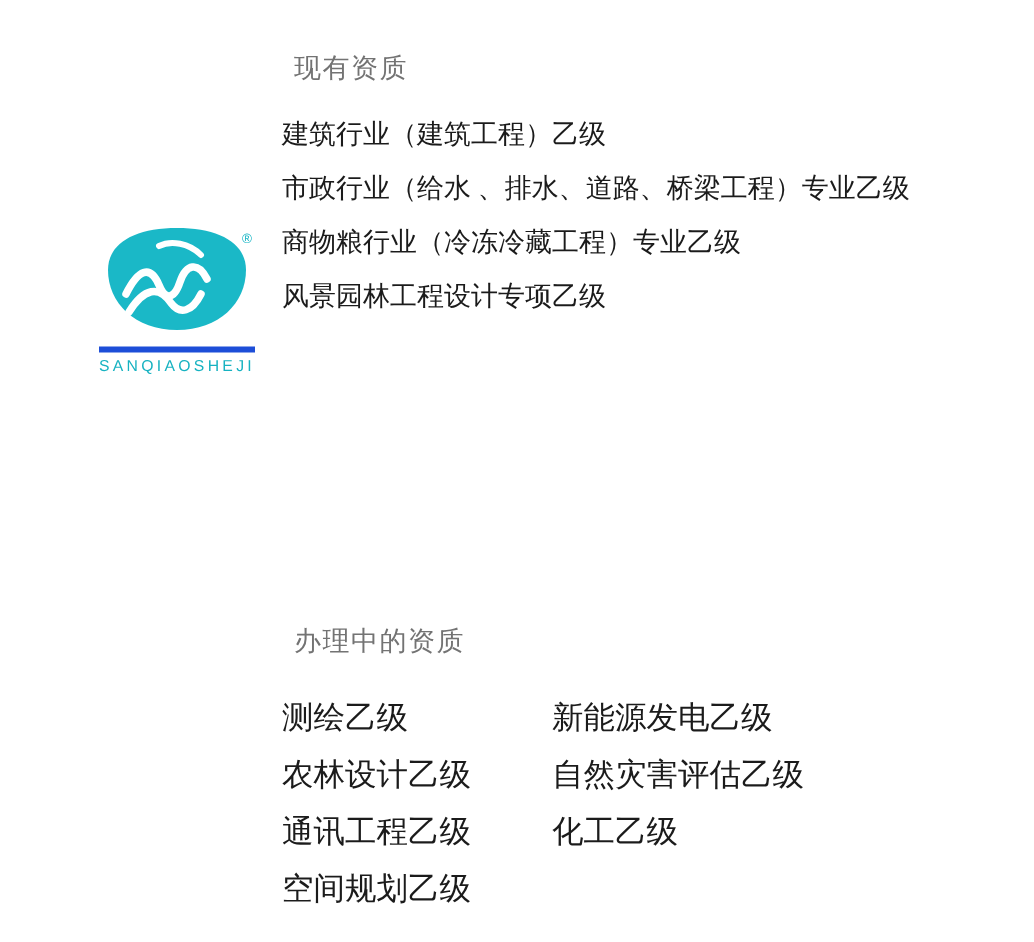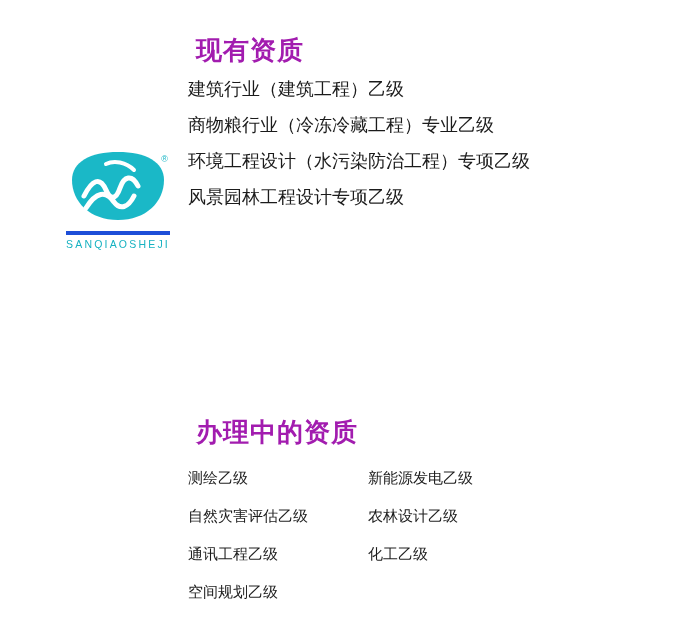--- a/index.html
+++ b/index.html
@@ -61,24 +61,24 @@
     letter-spacing: 2.2px;
     margin-top: 3px;
     border-top: 4px solid #1d4ed8;
     padding-top: 3px;
     display: inline-block;
   }
 
   
   .heading {
     position: absolute;
-    color: #a21caf;
+    color: #737373;
     font-family: "Liberation Sans", sans-serif;
-    font-weight: bold;
-    font-size: 26px;
+    font-weight: normal;
+    font-size: 18px;
     letter-spacing: 1px;
     white-space: nowrap;
   }
   #heading-current { left: 196px; top: 33px; }
   #heading-progress { left: 196px; top: 415px; }
 
   
   .qual-list {
     position: absolute;
     left: 188px;
@@ -98,21 +98,21 @@
   .progress-grid {
     position: absolute;
     left: 188px;
     top: 459px;
     display: grid;
     grid-template-columns: 180px auto;
     grid-auto-rows: 38px;
     align-items: center;
   }
   .progress-grid .cell {
-    font-size: 15px;
+    font-size: 21px;
     color: #1b1b1b;
     white-space: nowrap;
   }
   .progress-grid .cell.col2 {
     padding-left: 0px;
   }
 </style>
 </head>
 <body>
 
@@ -128,33 +128,33 @@
       </svg>
       <span class="logo-reg">®</span>
     </div>
     <div class="logo-en">SANQIAOSHEJI</div>
   </div>
 
   <div class="heading" id="heading-current">现有资质</div>
 
   <ul class="qual-list">
     <li>建筑行业（建筑工程）乙级</li>
+    <li>市政行业（给水 、排水、道路、桥梁工程）专业乙级</li>
     <li>商物粮行业（冷冻冷藏工程）专业乙级</li>
-    <li>环境工程设计（水污染防治工程）专项乙级</li>
     <li>风景园林工程设计专项乙级</li>
   </ul>
 
   <div class="heading" id="heading-progress">办理中的资质</div>
 
   <div class="progress-grid">
     <div class="cell">测绘乙级</div>
     <div class="cell col2">新能源发电乙级</div>
 
+    <div class="cell col2">农林设计乙级</div>
     <div class="cell">自然灾害评估乙级</div>
-    <div class="cell col2">农林设计乙级</div>
 
     <div class="cell">通讯工程乙级</div>
     <div class="cell col2">化工乙级</div>
 
     <div class="cell">空间规划乙级</div>
     <div class="cell col2"></div>
   </div>
 
 </div>
 

